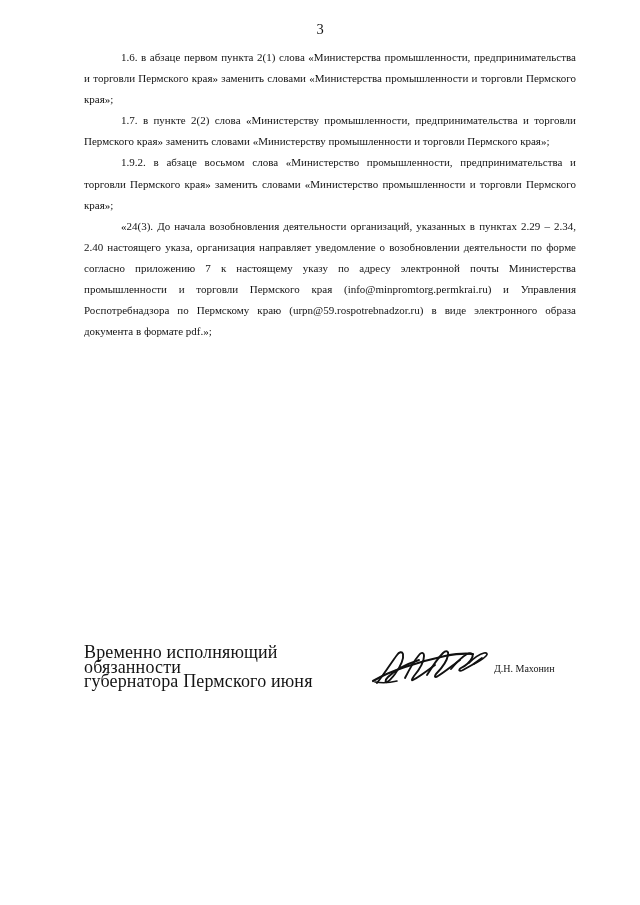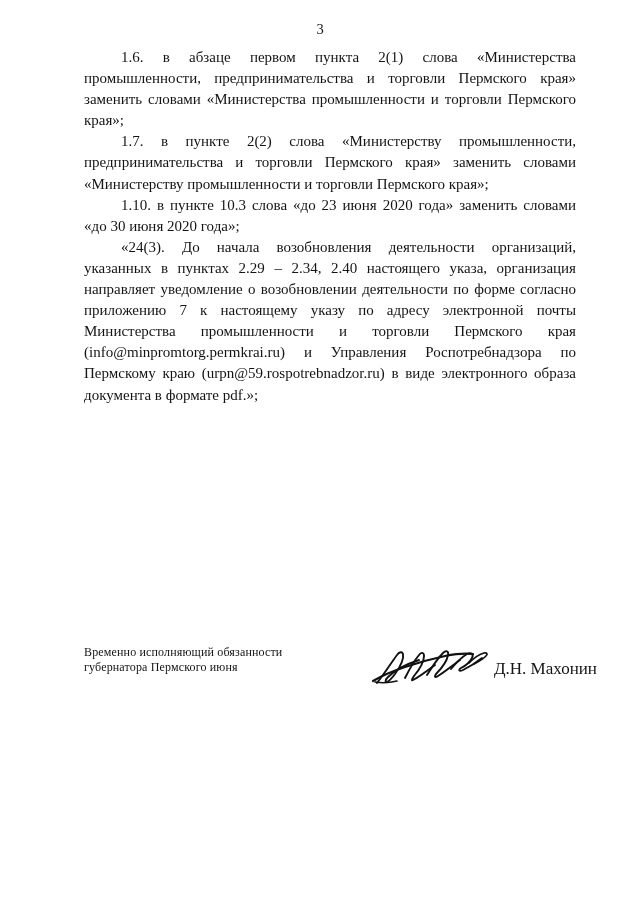--- a/index.html
+++ b/index.html
@@ -29,49 +29,49 @@
     line-height: 1;
   }
   .body-text {
     position: absolute;
     top: 47px;
     left: 84px;
     width: 492px;
   }
   p.para {
     margin: 0;
-    font-size: 15px;
+    font-size: 11px;
     line-height: 21.1px;
     text-align: justify;
     text-justify: inter-word;
     text-indent: 37px;
     hyphens: none;
   }
   
   .signature-block {
     position: absolute;
     left: 84px;
     top: 645px;
     width: 500px;
     height: 50px;
   }
   .sig-title {
     position: absolute;
     left: 0;
     top: 0;
     width: 260px;
-    font-size: 12px;
+    font-size: 18px;
     line-height: 14.6px;
     letter-spacing: 0.15px;
   }
   .sig-name {
     position: absolute;
     left: 410px;
     top: 16px;
-    font-size: 17px;
+    font-size: 10px;
     line-height: 15px;
     white-space: nowrap;
   }
   .sig-mark {
     position: absolute;
     left: 285px;
     top: 0px;
     width: 120px;
     height: 44px;
   }
@@ -84,21 +84,21 @@
 </head>
 <body>
 
 <div class="page">
 
   <div class="page-number">3</div>
 
   <div class="body-text">
     <p class="para">1.6. в абзаце первом пункта 2(1) слова «Министерства промышленности, предпринимательства и торговли Пермского края» заменить словами «Министерства промышленности и торговли Пермского края»;</p>
     <p class="para">1.7. в пункте 2(2) слова «Министерству промышленности, предпринимательства и торговли Пермского края» заменить словами «Министерству промышленности и торговли Пермского края»;</p>
-    <p class="para">1.10. в пункте 10.3 слова «до 23 июня 2020 года» заменить словами «до 30 июня 2020 года»;</p>
+    <p class="para">1.9.2. в абзаце восьмом слова «Министерство промышленности, предпринимательства и торговли Пермского края» заменить словами «Министерство промышленности и торговли Пермского края»;</p>
     <p class="para">«24(3). До начала возобновления деятельности организаций, указанных в пунктах 2.29 – 2.34, 2.40 настоящего указа, организация направляет уведомление о возобновлении деятельности по форме согласно приложению 7 к настоящему указу по адресу электронной почты Министерства промышленности и торговли Пермского края (info@minpromtorg.permkrai.ru) и Управления Роспотребнадзора по Пермскому краю (urpn@59.rospotrebnadzor.ru) в виде электронного образа документа в формате pdf.»;</p>
   </div>
 
   <div class="signature-block">
     <div class="sig-title">
       <span>Временно исполняющий обязанности</span><br>
       <span>губернатора Пермского июня</span>
     </div>
 
     <div class="sig-mark">

